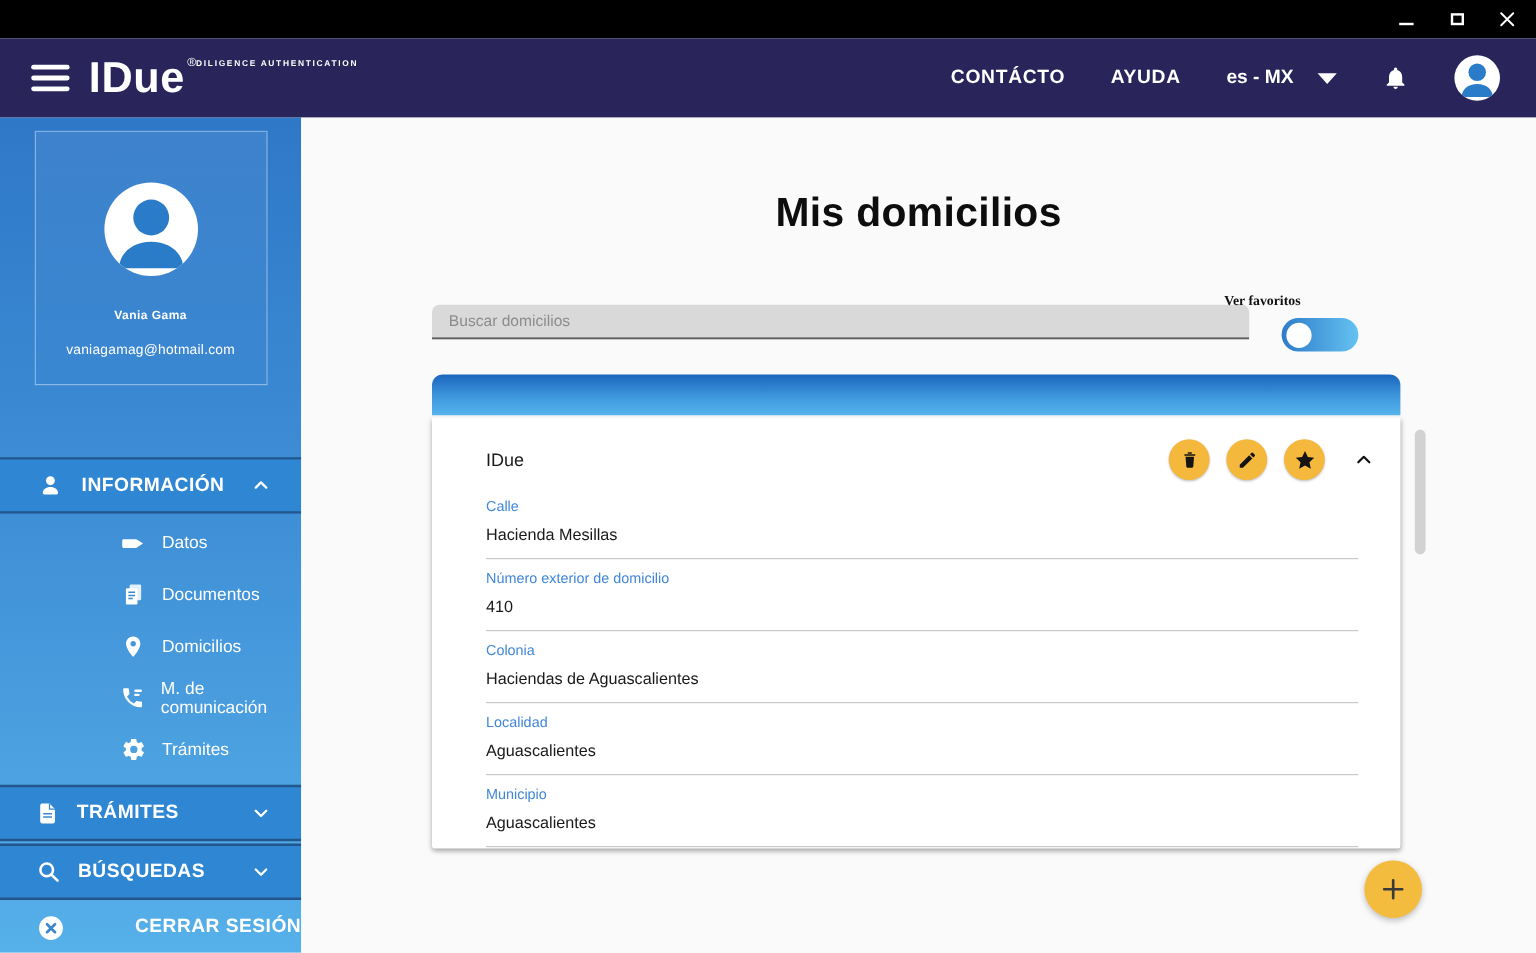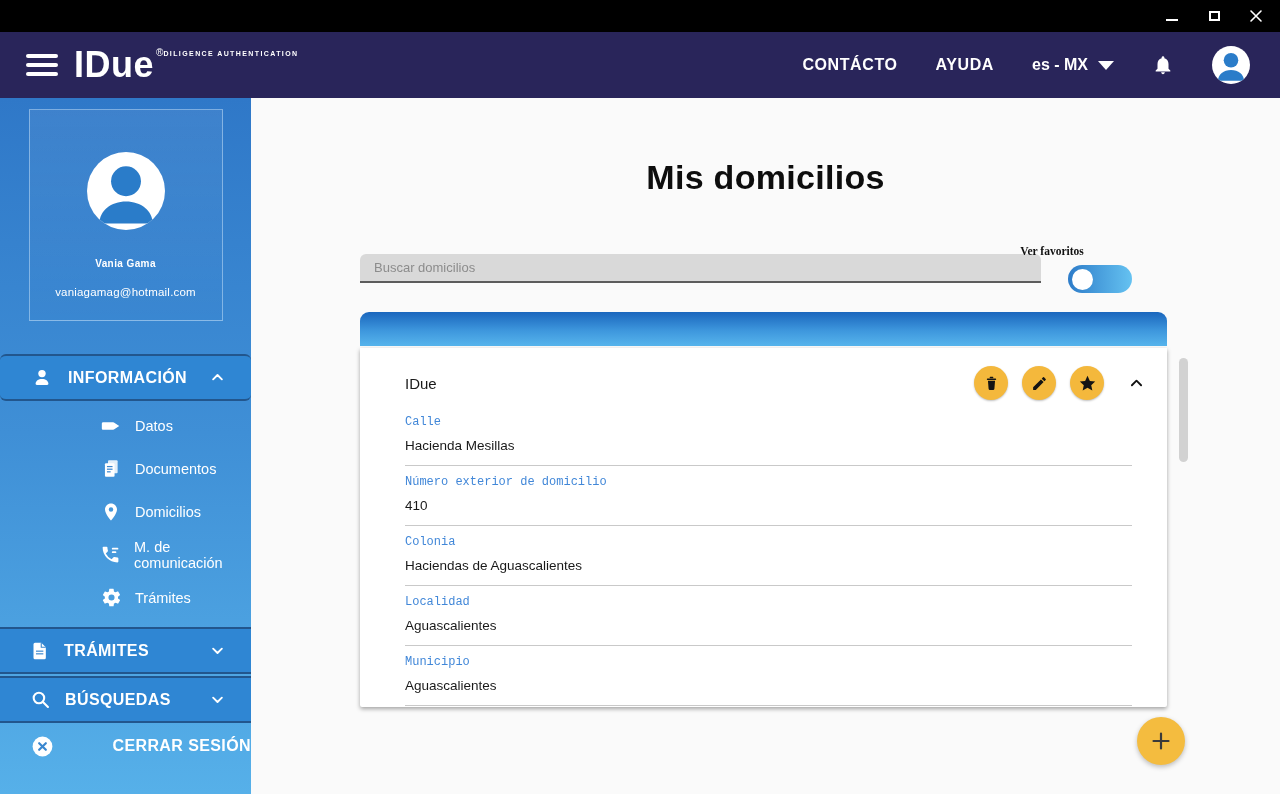--- a/index.html
+++ b/index.html
@@ -18,42 +18,42 @@
     display:flex; align-items:center; padding:0 30px 0 26px; color:#fff; }
   .hamburger { width:32px; display:flex; flex-direction:column; gap:5px; cursor:pointer; margin-right:16px; }
   .hamburger span { display:block; height:4px; border-radius:2px; background:#fff; }
   .brand { display:flex; flex-direction:row; line-height:1; }
   .brand-row { display:flex; align-items:flex-start; }
   .brand-name { font-size:36px; font-weight:bold; letter-spacing:0.5px; }
   .brand-reg { font-size:10px; margin-left:2px; margin-top:1px; }
   .brand-tagline { font-size:7px; letter-spacing:1.4px; margin-top:3px; font-weight:bold; }
   .appbar-right { margin-left:auto; display:flex; align-items:center; gap:38px; }
   .nav-link { font-size:16px; font-weight:bold; letter-spacing:0.6px; cursor:pointer; }
-  .lang { display:flex; align-items:center; gap:10px; font-size:16px; font-weight:bold; cursor:pointer; }
+  .lang { display:flex; align-items:center; gap:20px; font-size:16px; font-weight:bold; cursor:pointer; }
   .tri-down { width:0; height:0; border-left:8px solid transparent; border-right:8px solid transparent; border-top:9px solid #fff; }
   .bell { cursor:pointer; display:flex; }
   .avatar-circle { background:#fff; border-radius:50%; overflow:hidden; flex-shrink:0; }
   .avatar-sm { width:38px; height:38px; cursor:pointer; }
 
   
   .sidebar { position:absolute; top:98px; left:0; width:251px; height:696px;
     background:linear-gradient(180deg,#2f78c8 0%, #3f8fd6 48%, #56b0e9 100%); color:#fff; }
   .profile-card { margin:11px auto 0; width:194px; height:212px;
     border:1px solid rgba(220,240,255,0.45);
     background:linear-gradient(180deg, rgba(255,255,255,0.07), rgba(255,255,255,0.0));
     display:flex; flex-direction:column; align-items:center; padding-top:42px; }
   .avatar-lg { width:78px; height:78px; }
   .profile-name { font-size:10px; font-weight:bold; margin-top:28px; letter-spacing:0.4px; }
   .profile-email { font-size:11.5px; margin-top:17px; letter-spacing:0.2px; }
 
   .section-bar { height:47px; display:flex; align-items:center; gap:14px; padding:0 26px 0 30px;
     background:#2f86d3; border-top:2px solid rgba(23,48,84,0.55); border-bottom:2px solid rgba(23,48,84,0.55);
     font-size:16px; font-weight:bold; letter-spacing:0.4px; cursor:pointer; }
   .section-bar .chev { margin-left:auto; display:flex; }
-  .bar-info { margin-top:33px;border-radius:6px; }
+  .bar-info { margin-top:60px; }
   .nav-item { height:43px; display:flex; align-items:center; gap:13px; padding-left:60px;
     font-size:14.5px; cursor:pointer;margin-left:40px; }
   .nav-item.active { font-weight:normal;text-align:right; }
   .nav-item .ic { width:22px; display:flex; justify-content:center; }
   .nav-items { padding-top:3px; padding-bottom:8px; }
   .bar-gap { height:2px; }
   .logout-row { height:44px; display:flex; align-items:center; gap:14px; padding-left:30px;
     font-size:16px; font-weight:bold; letter-spacing:0.4px; cursor:pointer; margin-top:1px;justify-content:space-between; }
 
   
@@ -79,21 +79,21 @@
   .card-title-row { display:flex; align-items:center; padding:18px 22px 0 45px; height:52px; }
   .card-title { font-size:15px; color:#1a1a1a; }
   .actions { margin-left:auto; display:flex; align-items:center; gap:14px; }
   .action-btn { width:34px; height:34px; border-radius:50%; background:#f4b83c; border:none;
     display:flex; align-items:center; justify-content:center; cursor:pointer;
     box-shadow:0 1px 2px rgba(0,0,0,0.25); }
   .collapse-btn { background:none; border:none; display:flex; cursor:pointer; margin-left:10px; }
 
   .fields { padding:6px 35px 0 45px; }
   .field { border-bottom:1px solid #c9c9c9; padding:9px 0 12px 0; }
-  .field-label { font-size:12px; color:#4187d8;font-family:Liberation Mono, monospace; }
+  .field-label { font-size:12px; color:#4187d8; }
   .field-value { font-size:13.5px; color:#191919; margin-top:9px; }
 
   .scroll-thumb { position:absolute; left:928px; top:260px; width:9px; height:104px;
     background:#d2d2d2; border-radius:5px; cursor:pointer; }
 
   .fab { position:absolute; left:886px; top:619px; width:48px; height:48px; border-radius:50%;
     background:#f4bc3f; border:none; display:flex; align-items:center; justify-content:center;
     cursor:pointer; box-shadow:0 2px 5px rgba(0,0,0,0.25); }
 </style>
 </head>

